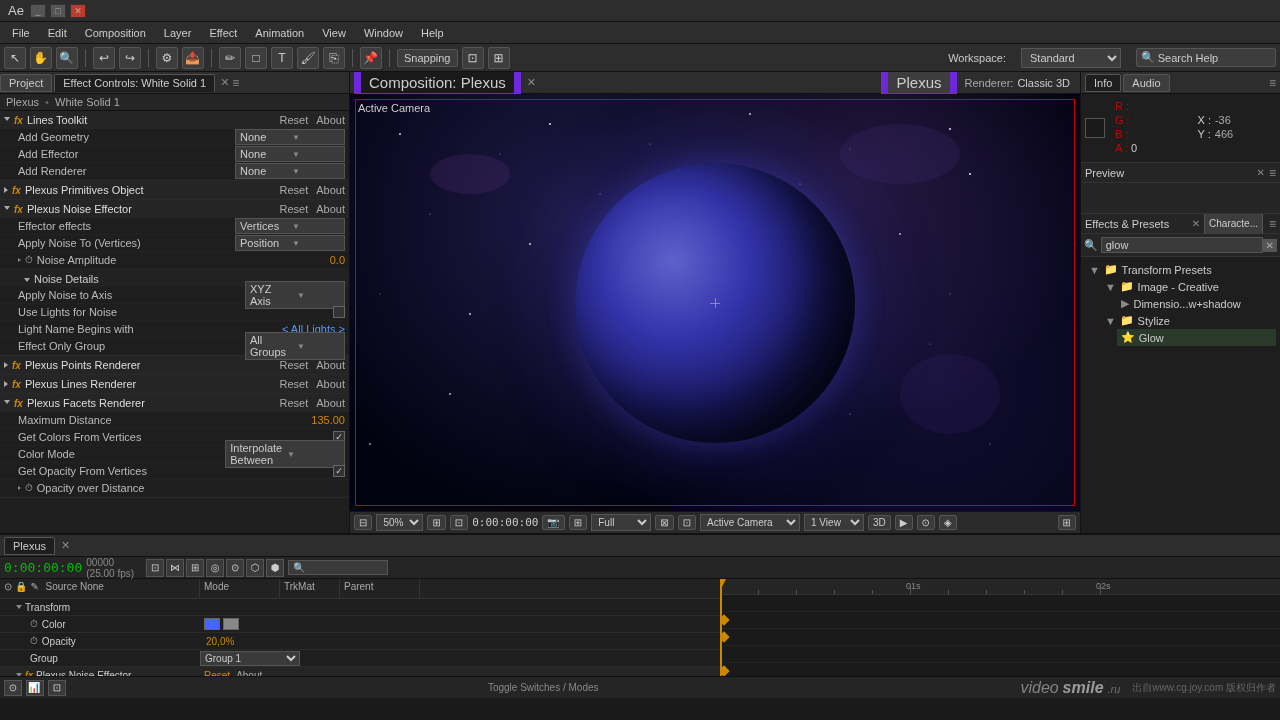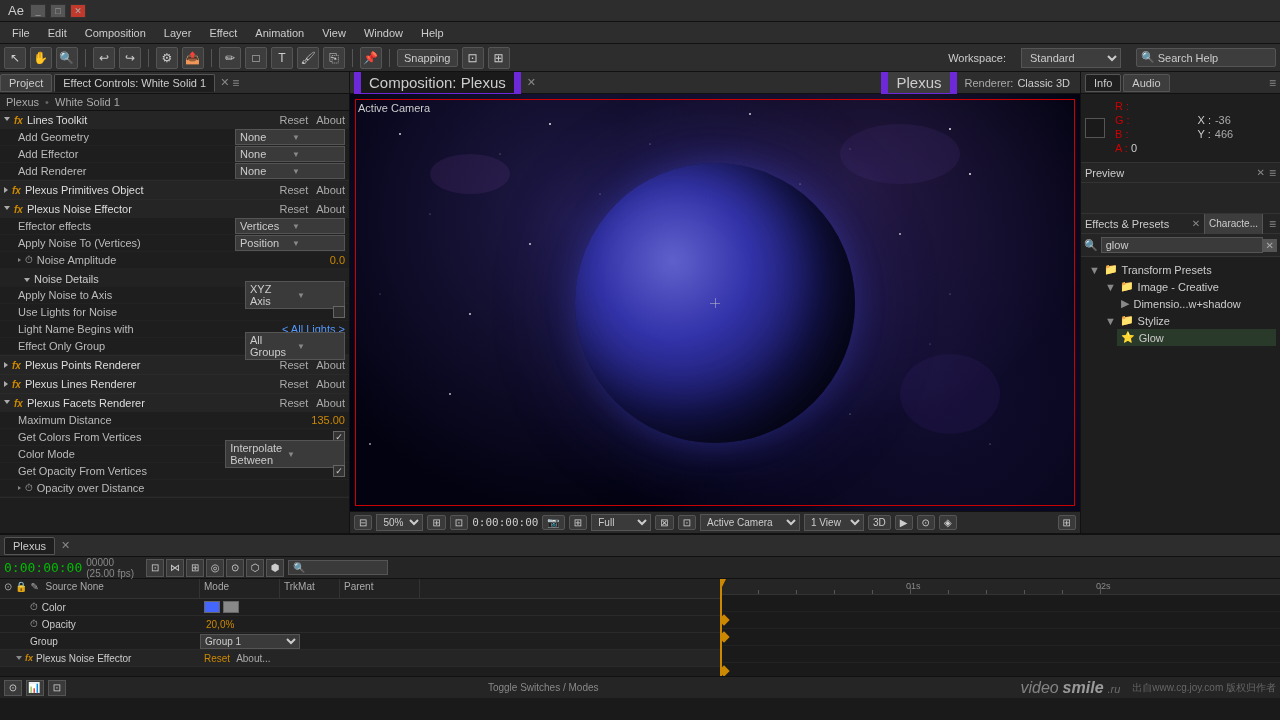--- a/index.html
+++ b/index.html
@@ -1184,20 +1184,26 @@
         <div class="tl-col-layer">
           <span style="margin-right:4px;">⊙ 🔒 ✎</span>
           <span>Source None</span>
         </div>
         <div class="tl-col-mode">Mode</div>
         <div class="tl-col-trkmat">TrkMat</div>
         <div class="tl-col-parent">Parent</div>
       </div>
 
       <div class="tl-layer-row">
+        <div style="width:200px;display:flex;align-items:center;padding-left:16px;">
+          <div class="expand-arrow open"></div>
+          <span style="font-size:10px;color:#ccc;">Transform</span>
+        </div>
+      </div>
+      <div class="tl-layer-row">
         <div style="width:200px;display:flex;align-items:center;padding-left:30px;">
           <span style="font-size:10px;color:#aaa;margin-right:4px;">⏱</span>
           <span style="font-size:10px;color:#ccc;">Color</span>
         </div>
         <div style="display:flex;align-items:center;gap:3px;margin-left:4px;">
           <div style="width:16px;height:12px;background:#4466ff;border:1px solid #666;"></div>
           <div style="width:16px;height:12px;background:#888;border:1px solid #666;"></div>
         </div>
       </div>
       <div class="tl-layer-row">

